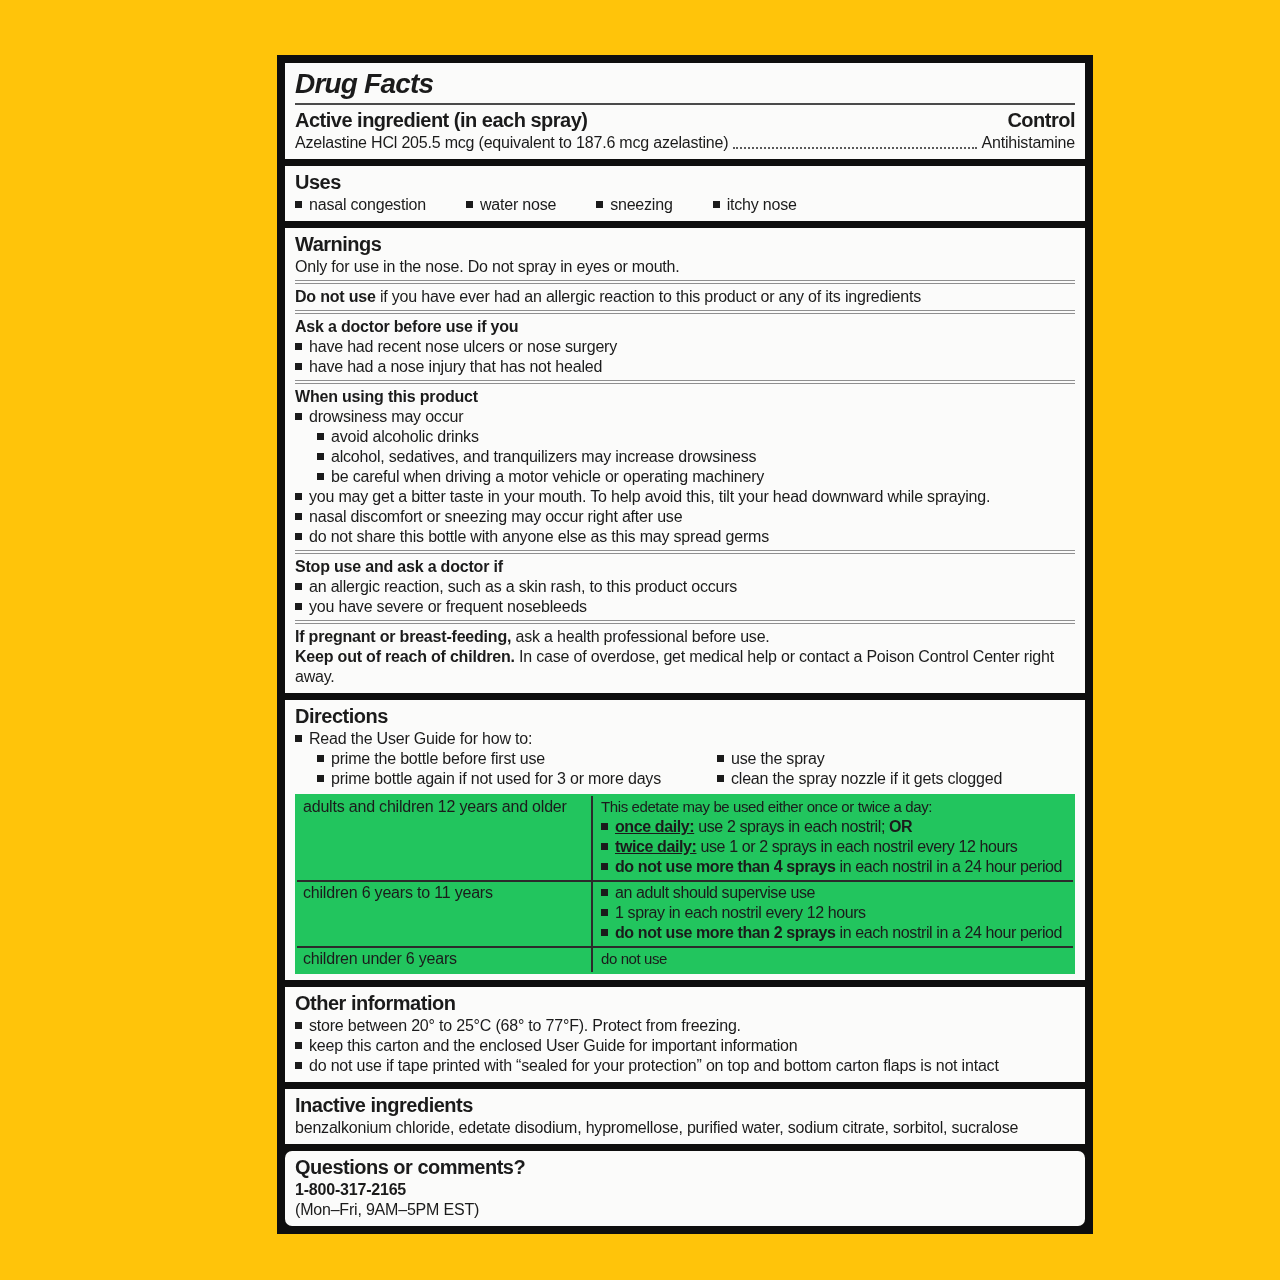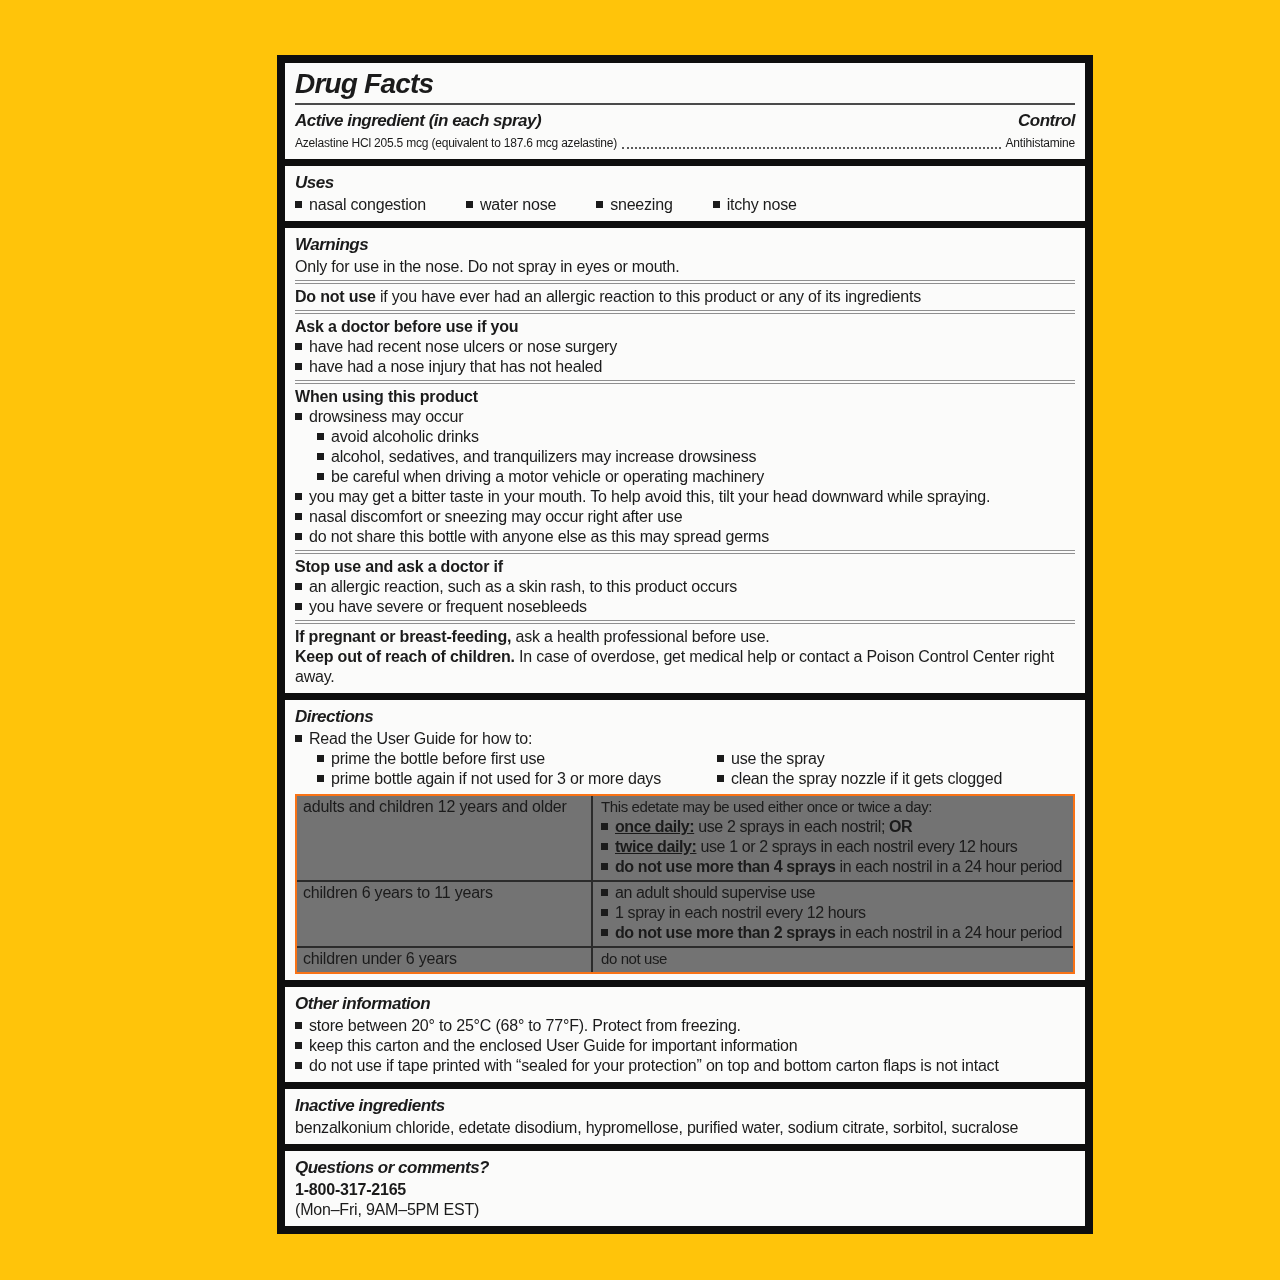--- a/index.html
+++ b/index.html
@@ -12,43 +12,43 @@
   }
   .panel {
     position:absolute; left:232px; top:55px; width:816px; min-height:1175px;
     background:#0e0e0e; box-sizing:border-box; padding:8px;
     display:flex; flex-direction:column; gap:7px;margin-left:45px;
   }
   .sec {
     background:#FBFBFA; padding:4px 10px 6px; box-sizing:border-box;
   }
   .h1 { font-size:28px; line-height:33px; font-weight:bold; font-style:italic; letter-spacing:-0.8px; }
-  .h2 { font-size:17px; line-height:25px; font-weight:bold; font-style:italic; letter-spacing:-0.5px; }
+  .h2 { font-size:20px; line-height:25px; font-weight:bold; letter-spacing:-0.5px; }
   .rule { border-top:2px solid #4a4a4a; margin:3px 0 3px; }
   .sep { height:2px; border-top:1px solid #8f8f8f; border-bottom:1px solid #8f8f8f; margin:3px 0; }
   .row-between { display:flex; justify-content:space-between; align-items:baseline; }
   .body, .li { font-size:16px; line-height:20px; }
   .b { font-weight:bold; }
   .u { text-decoration:underline;font-weight:bold; }
   .li { display:block; }
   .sq {
     display:inline-block; width:7px; height:7px; background:#1b1b1b;
     margin-right:7px; vertical-align:2px;
   }
   .ind1 { padding-left:22px; }
-  .leader-row { display:flex; align-items:flex-end; font-size:12px; line-height:20px; }
+  .leader-row { display:flex; align-items:flex-end; font-size:16px; line-height:20px; }
   .leader { flex:1; border-bottom:2px dotted #5a5a5a; margin:0 5px 4px 5px; }
   .uses-list { display:flex; gap:40px; }
   .dir-cols { display:grid; grid-template-columns:400px auto; }
-  .dtable { border:2px solid #f97316; margin-top:5px; background:#737373; }
+  .dtable { border:2px solid #22c55e; margin-top:5px; background:#22c55e; }
   .tr { display:flex; }
   .tr + .tr { border-top:2px solid #2b2b2b; }
   .tc1 { width:296px; flex:0 0 296px; padding:1px 6px 3px; border-right:2px solid #2b2b2b; box-sizing:border-box; font-size:16px; line-height:20px; }
   .tc2 { flex:1; padding:1px 8px 3px; font-size:15px; line-height:20px; letter-spacing:-0.4px; }
-  .q-sec { flex:1; }
+  .q-sec { flex:1;border-radius:7px; }
   .phone { font-weight:bold; }
 </style>
 </head>
 <body>
 
 <div class="panel">
 
   <div class="sec">
     <div class="h1">Drug Facts</div>
     <div class="rule"></div>

